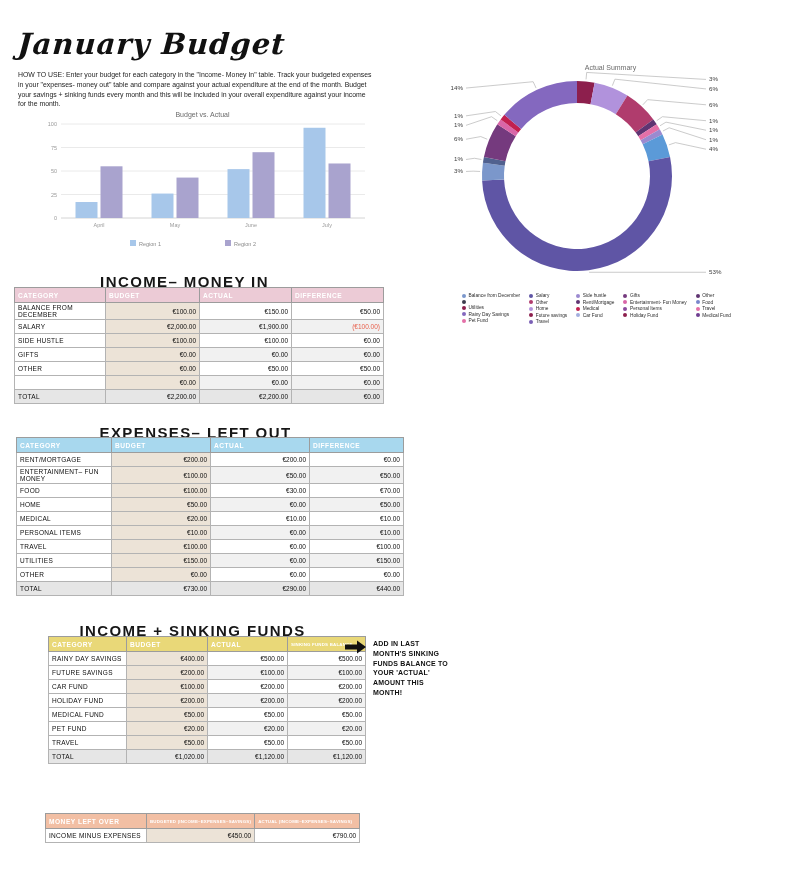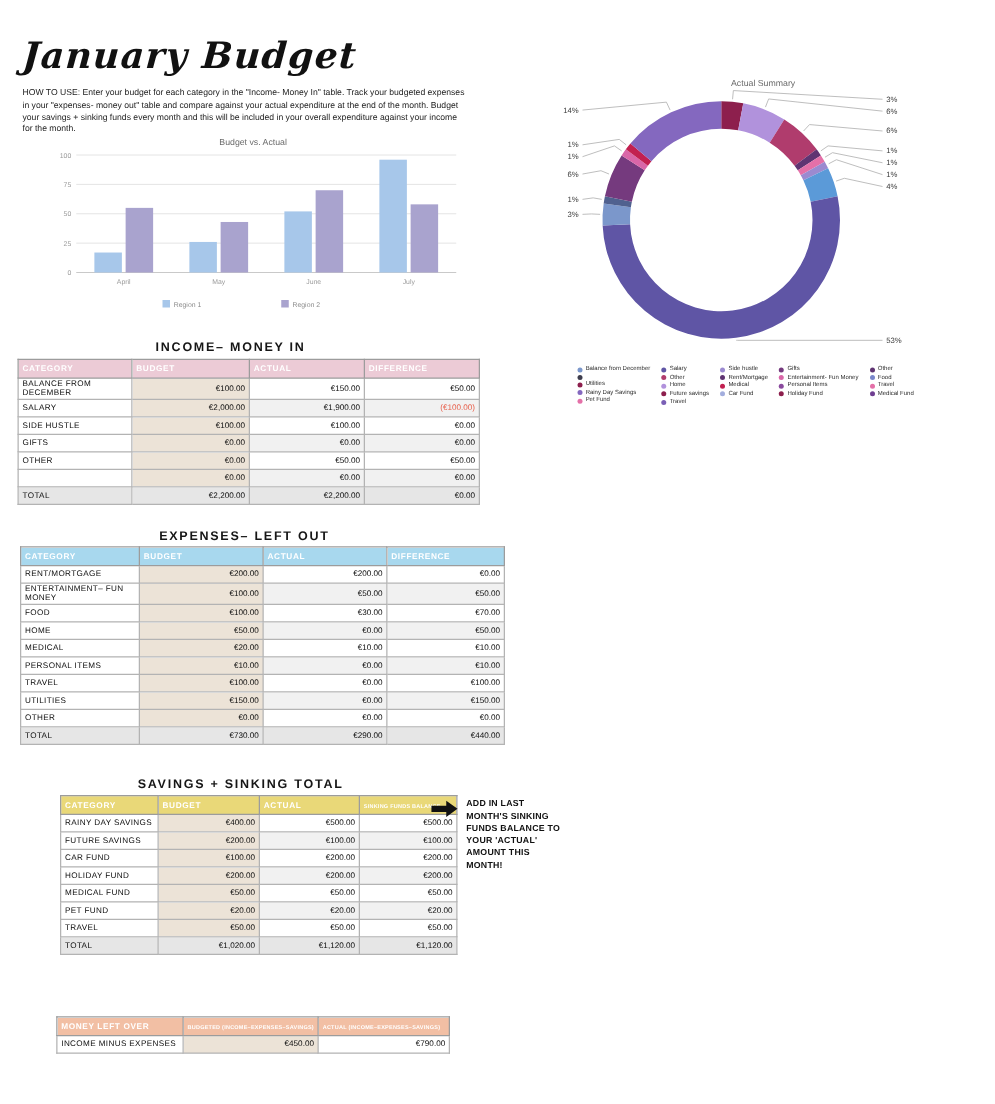--- a/index.html
+++ b/index.html
@@ -2,21 +2,21 @@
 <html><head>
 <meta charset="utf-8">
 <style>
   html,body{margin:0;padding:0;}
   body{width:796px;height:883px;background:#ffffff;position:relative;overflow:hidden;
        font-family:"Liberation Sans",sans-serif;color:#111;}
   .abs{position:absolute;}
   #page-title{font-family:"DejaVu Serif",serif;font-style:italic;font-weight:bold;
        font-size:29px;letter-spacing:1px;color:#111;transform:skewX(-4deg);}
   #instructions{font-size:6.9px;line-height:1.42;width:354px;color:#1d1d1d;}
-  .sec-title{font-size:10px;font-weight:bold;letter-spacing:1.4px;color:#161616;
+  .sec-title{font-size:15px;font-weight:bold;letter-spacing:1.4px;color:#161616;
        text-align:center;white-space:nowrap;}
   .chart-title{font-size:7px;color:#6b6b6b;text-align:center;}
   table.sheet{border-collapse:collapse;table-layout:fixed;border:1px solid #4a4a4a;background:#fff;}
   table.sheet th{color:#fff;font-size:6.6px;font-weight:bold;text-align:left;
        letter-spacing:0.5px;padding:2px 3px;border:0.6px solid #9c9c9c;height:10px;
        overflow:hidden;white-space:nowrap;}
   table.sheet th.hs{font-size:4.4px;letter-spacing:0.2px;}
   table.sheet td{font-size:6.5px;padding:1px 3px;border:0.6px solid #b3b3b3;height:11px;
        overflow:hidden;}
   td.cat{text-align:left;letter-spacing:0.3px;font-size:6.4px;color:#0d0d0d;white-space:normal;}
@@ -346,21 +346,21 @@
         <tr class="total">
           <td class="cat">TOTAL</td>
           <td class="val">€730.00</td>
           <td class="val">€290.00</td>
           <td class="val">€440.00</td>
         </tr>
       </tbody>
     </table>
 </div>
 
-<div class="abs sec-title" style="left:48px;top:622px;width:289px;">SAVINGS + SINKING TOTAL</div>
+<div class="abs sec-title" style="left:48px;top:622px;width:289px;">INCOME + SINKING FUNDS</div>
 <div class="abs" style="left:48px;top:636px;">
   <table class="sheet">
       <thead>
         <tr>
           <th style="width: 71px; background: rgb(233, 216, 120);">CATEGORY</th>
           <th style="width: 74px; background: rgb(233, 216, 120);">BUDGET</th>
           <th style="width: 73px; background: rgb(233, 216, 120);">ACTUAL</th>
           <th class="hs" style="width: 71px; background: rgb(233, 216, 120);">SINKING FUNDS BALANCE</th>
         </tr>
       </thead>

